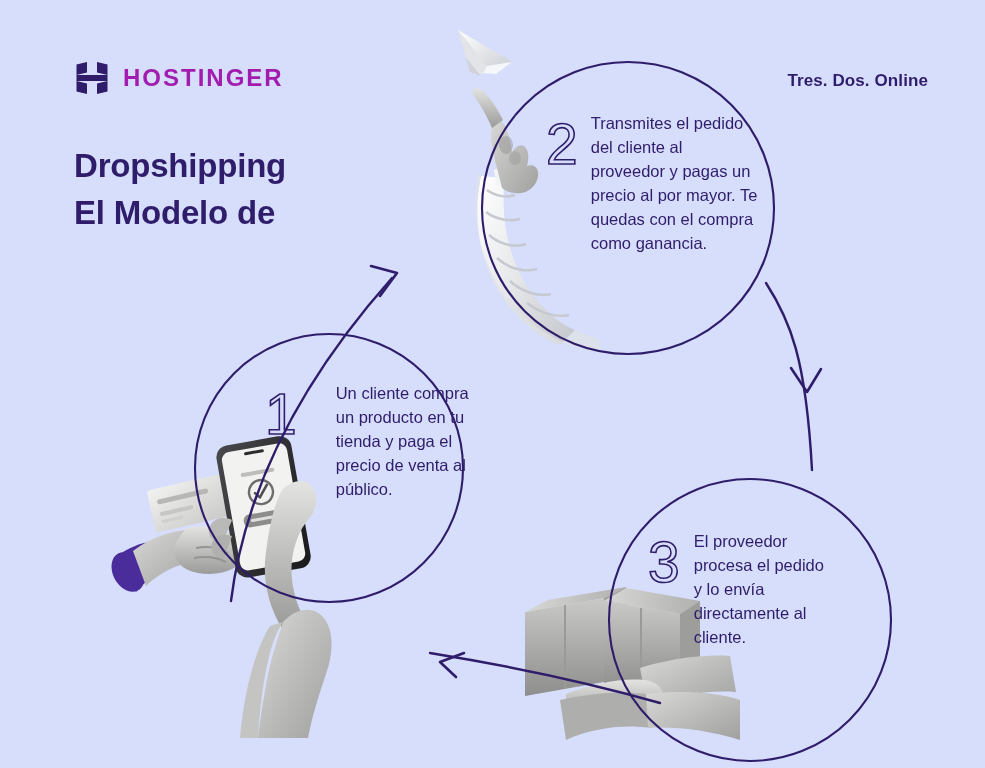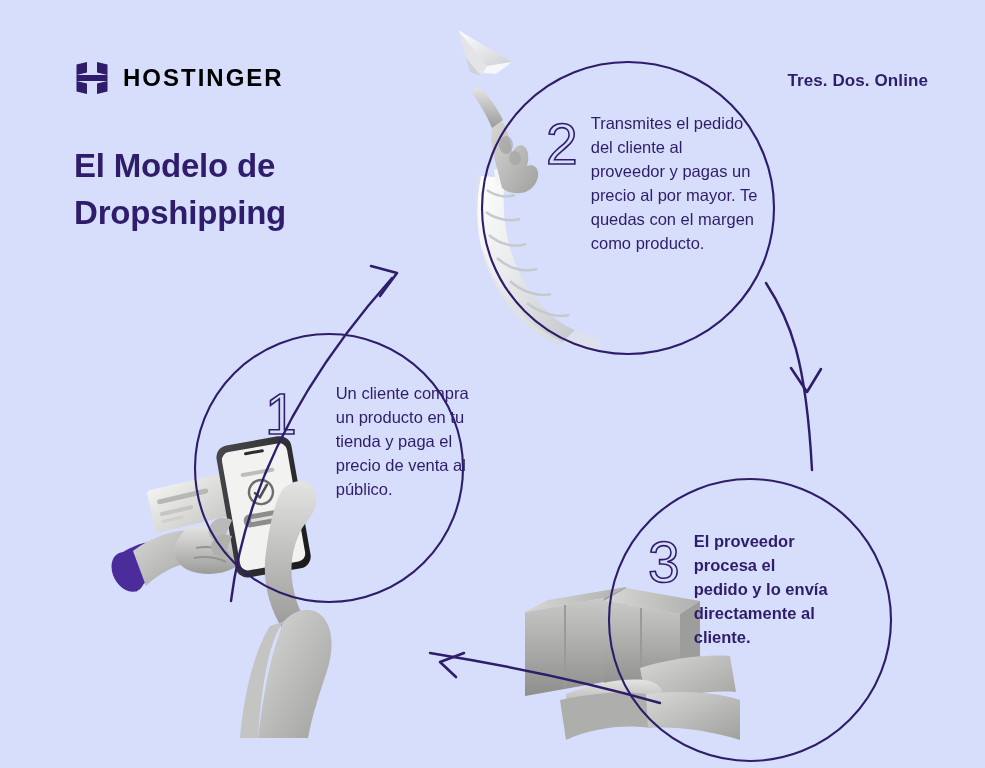--- a/index.html
+++ b/index.html
@@ -28,21 +28,21 @@
     top: 60px;
     display: flex;
     align-items: center;
     gap: 13px;
   }
   .brand-logo { width: 36px; height: 36px; display: block; }
   .brand-name {
     font-size: 24px;
     font-weight: bold;
     letter-spacing: 2.0px;
-    color: #000000;
+    color: #a21caf;
     line-height: 1;
   }
   .tagline {
     position: absolute;
     right: 57px;
     top: 71px;
     font-size: 17px;
     font-weight: bold;
     color: #2f1c6a;
     letter-spacing: 0.1px;
@@ -92,43 +92,43 @@
   #step1 { left: 265px; top: 382px; }
   #step1 .step-num { margin-right: 15px; margin-top: 6px; }
   #step1 .step-body { width: 142px; margin-left: 24px; }
 
   #step2 { left: 546px; top: 112px; }
   #step2 .step-num { margin-right: 13px; margin-top: 6px; }
   #step2 .step-body { width: 170px; }
 
   #step3 { left: 648px; top: 530px; }
   #step3 .step-num { margin-right: 14px; margin-top: 6px; }
-  #step3 .step-body { width: 140px; font-weight: bold; }
+  #step3 .step-body { width: 140px; }
 </style>
 </head>
 <body>
 
 <div id="infographic">
 
   <div class="brand">
     <svg class="brand-logo" viewBox="0 0 36 36">
       <path d="M2.5 4.5 L13 2.0 L13 12.5 L2.5 15.0 Z" fill="#2f1c6a"></path>
       <path d="M23 2.0 L33.5 4.5 L33.5 15.0 L23 12.5 Z" fill="#2f1c6a"></path>
       <path d="M2.5 21.0 L13 23.5 L13 34.0 L2.5 31.5 Z" fill="#2f1c6a"></path>
       <path d="M23 23.5 L33.5 21.0 L33.5 31.5 L23 34.0 Z" fill="#2f1c6a"></path>
       <path d="M2.5 15.0 L33.5 15.0 L33.5 21.0 L2.5 21.0 Z" fill="#2f1c6a"></path>
     </svg>
     <div class="brand-name">HOSTINGER</div>
   </div>
 
   <div class="tagline">Tres. Dos. Online</div>
 
   <div class="headline">
+    <div>Dropshipping</div>
     <div>El Modelo de</div>
-    <div>Dropshipping</div>
   </div>
 
   <svg class="layer imgs" viewBox="0 0 985 768">
     <defs>
       <linearGradient id="gSleeve" x1="0" y1="0" x2="1" y2="1">
         <stop offset="0" stop-color="#ffffff"></stop>
         <stop offset="0.45" stop-color="#e9eaec"></stop>
         <stop offset="1" stop-color="#c3c6cb"></stop>
       </linearGradient>
       <linearGradient id="gSkin" x1="0" y1="0" x2="1" y2="1">
@@ -290,21 +290,21 @@
     </g>
   </svg>
 
   <div class="step" id="step1">
     <div class="step-num">1</div>
     <div class="step-body">Un cliente compra un producto en tu tienda y paga el precio de venta al público.</div>
   </div>
 
   <div class="step" id="step2">
     <div class="step-num">2</div>
-    <div class="step-body">Transmites el pedido del cliente al proveedor y pagas un precio al por mayor. Te quedas con el margen como producto.</div>
+    <div class="step-body">Transmites el pedido del cliente al proveedor y pagas un precio al por mayor. Te quedas con el compra como ganancia.</div>
   </div>
 
   <div class="step" id="step3">
     <div class="step-num">3</div>
     <div class="step-body">El proveedor procesa el pedido y lo envía directamente al cliente.</div>
   </div>
 
 </div>
 
 </body></html>

